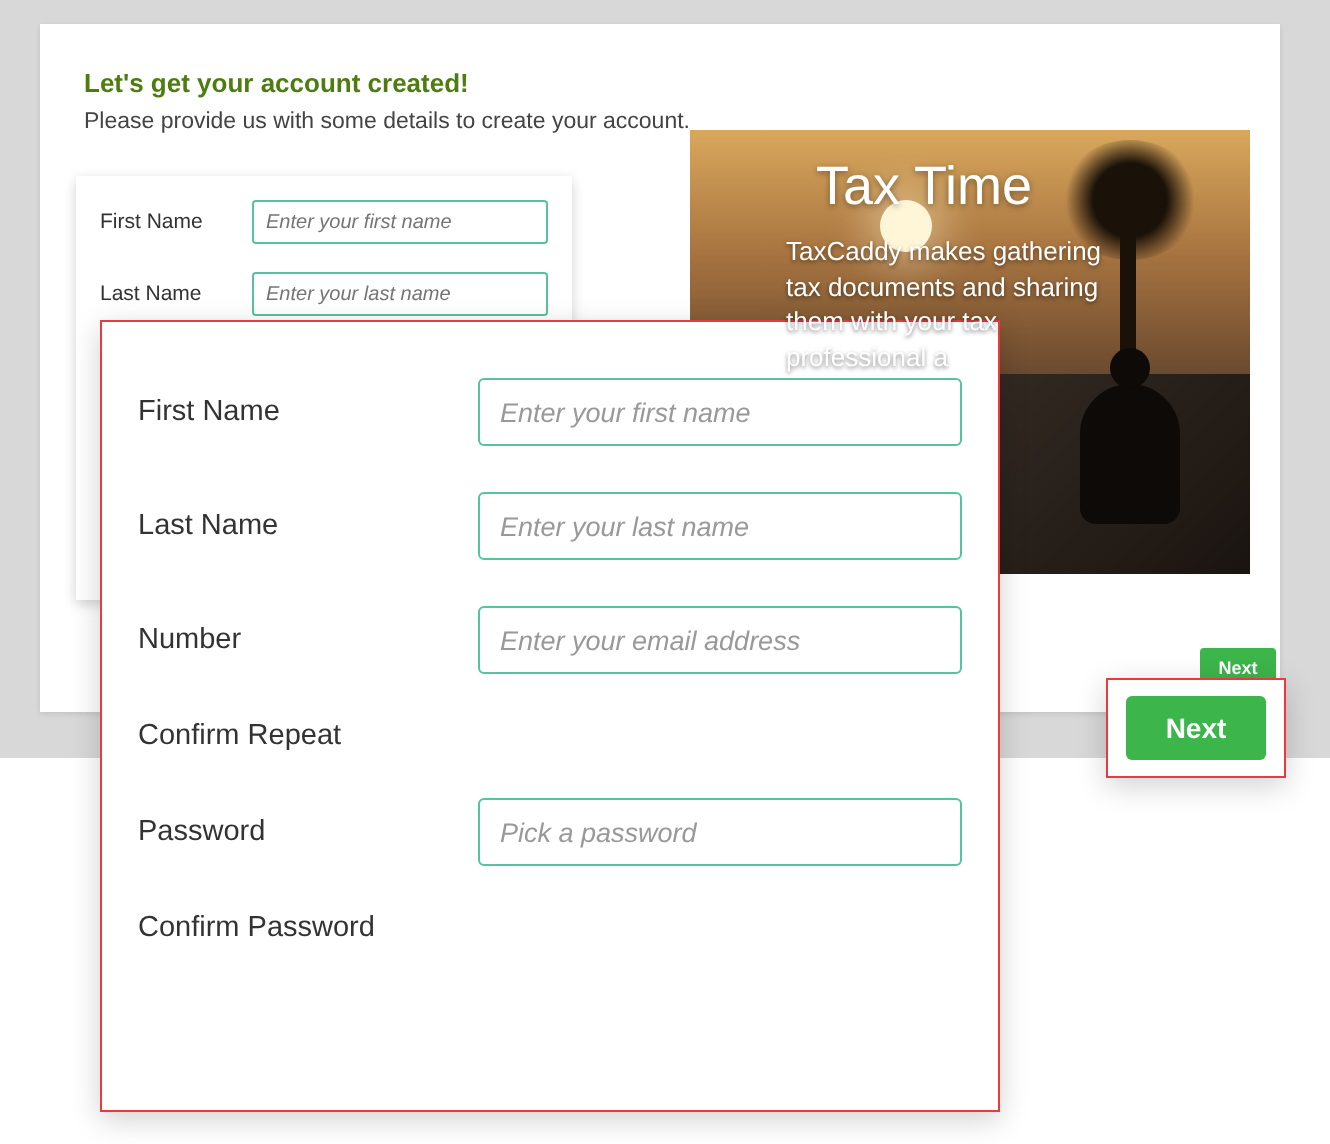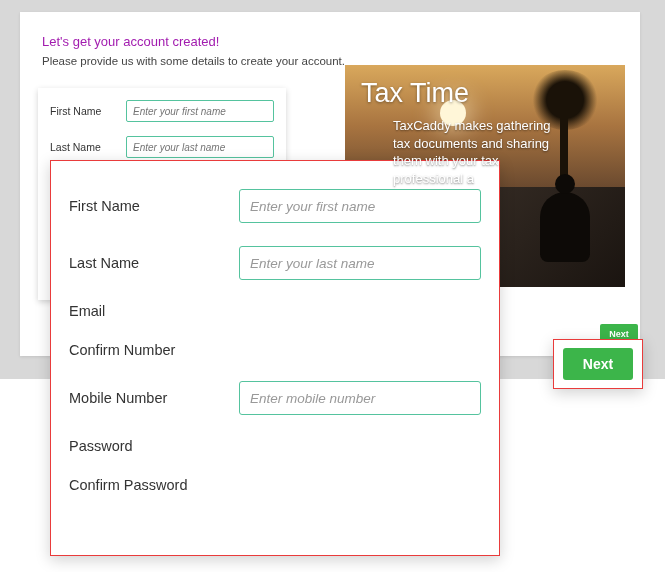--- a/index.html
+++ b/index.html
@@ -23,23 +23,23 @@
     position: absolute;
     left: 20px;
     top: 12px;
     width: 620px;
     height: 344px;
     background: #ffffff;
     box-shadow: 0 1px 3px rgba(0,0,0,0.1);
     padding: 22px 22px 22px 22px;
   }
   .back-heading {
-    color: #a21caf;
+    color: #4d7c0f;
     font-size: 13px;
-    font-weight: 400;
+    font-weight: 700;
     margin-bottom: 6px;
   }
   .back-subheading {
     color: #444;
     font-size: 11.5px;
   }
   .back-form-card {
     position: absolute;
     left: 38px;
     top: 88px;
@@ -133,20 +133,21 @@
     top: 14px;
     color: #fff;
     z-index: 2;
   }
   .promo-title {
     font-size: 27px;
     font-weight: 400;
     line-height: 1.05;
     margin-bottom: 10px;
     text-shadow: 0 1px 3px rgba(0,0,0,0.4);
+    text-align: center;
   }
   .promo-sub {
     font-size: 13px;
     line-height: 1.35;
     max-width: 170px;
     text-shadow: 0 1px 2px rgba(0,0,0,0.5);
     margin-left: 32px;
   }
   .back-next {
     position: absolute;
@@ -269,31 +270,29 @@
 <div class="front-panel">
   <div class="front-row">
     <div class="front-label">First Name</div>
     <input class="front-input" placeholder="Enter your first name" style="">
   </div>
   <div class="front-row">
     <div class="front-label">Last Name</div>
     <input class="front-input" placeholder="Enter your last name" style="">
   </div>
   <div class="front-row">
-    <div class="front-label">Email</div>
-  </div>
-  <div class="front-row">
-    <div class="front-label">Confirm Number</div>
-  </div>
-  <div class="front-row">
-    <div class="front-label">Mobile Number</div>
-    <input class="front-input" placeholder="Enter mobile number" style="">
+    <div class="front-label">Number</div>
+    <input class="front-input" placeholder="Enter your email address" style="">
+  </div>
+  <div class="front-row">
+    <div class="front-label">Confirm Repeat</div>
   </div>
   <div class="front-row">
     <div class="front-label">Password</div>
+    <input class="front-input" type="password" placeholder="Pick a password" style="">
   </div>
   <div class="front-row" style="margin-bottom:0;">
     <div class="front-label">Confirm Password</div>
   </div>
 </div>
 
 <div class="next-box">
   <button class="next-button">Next</button>
 </div>
 

